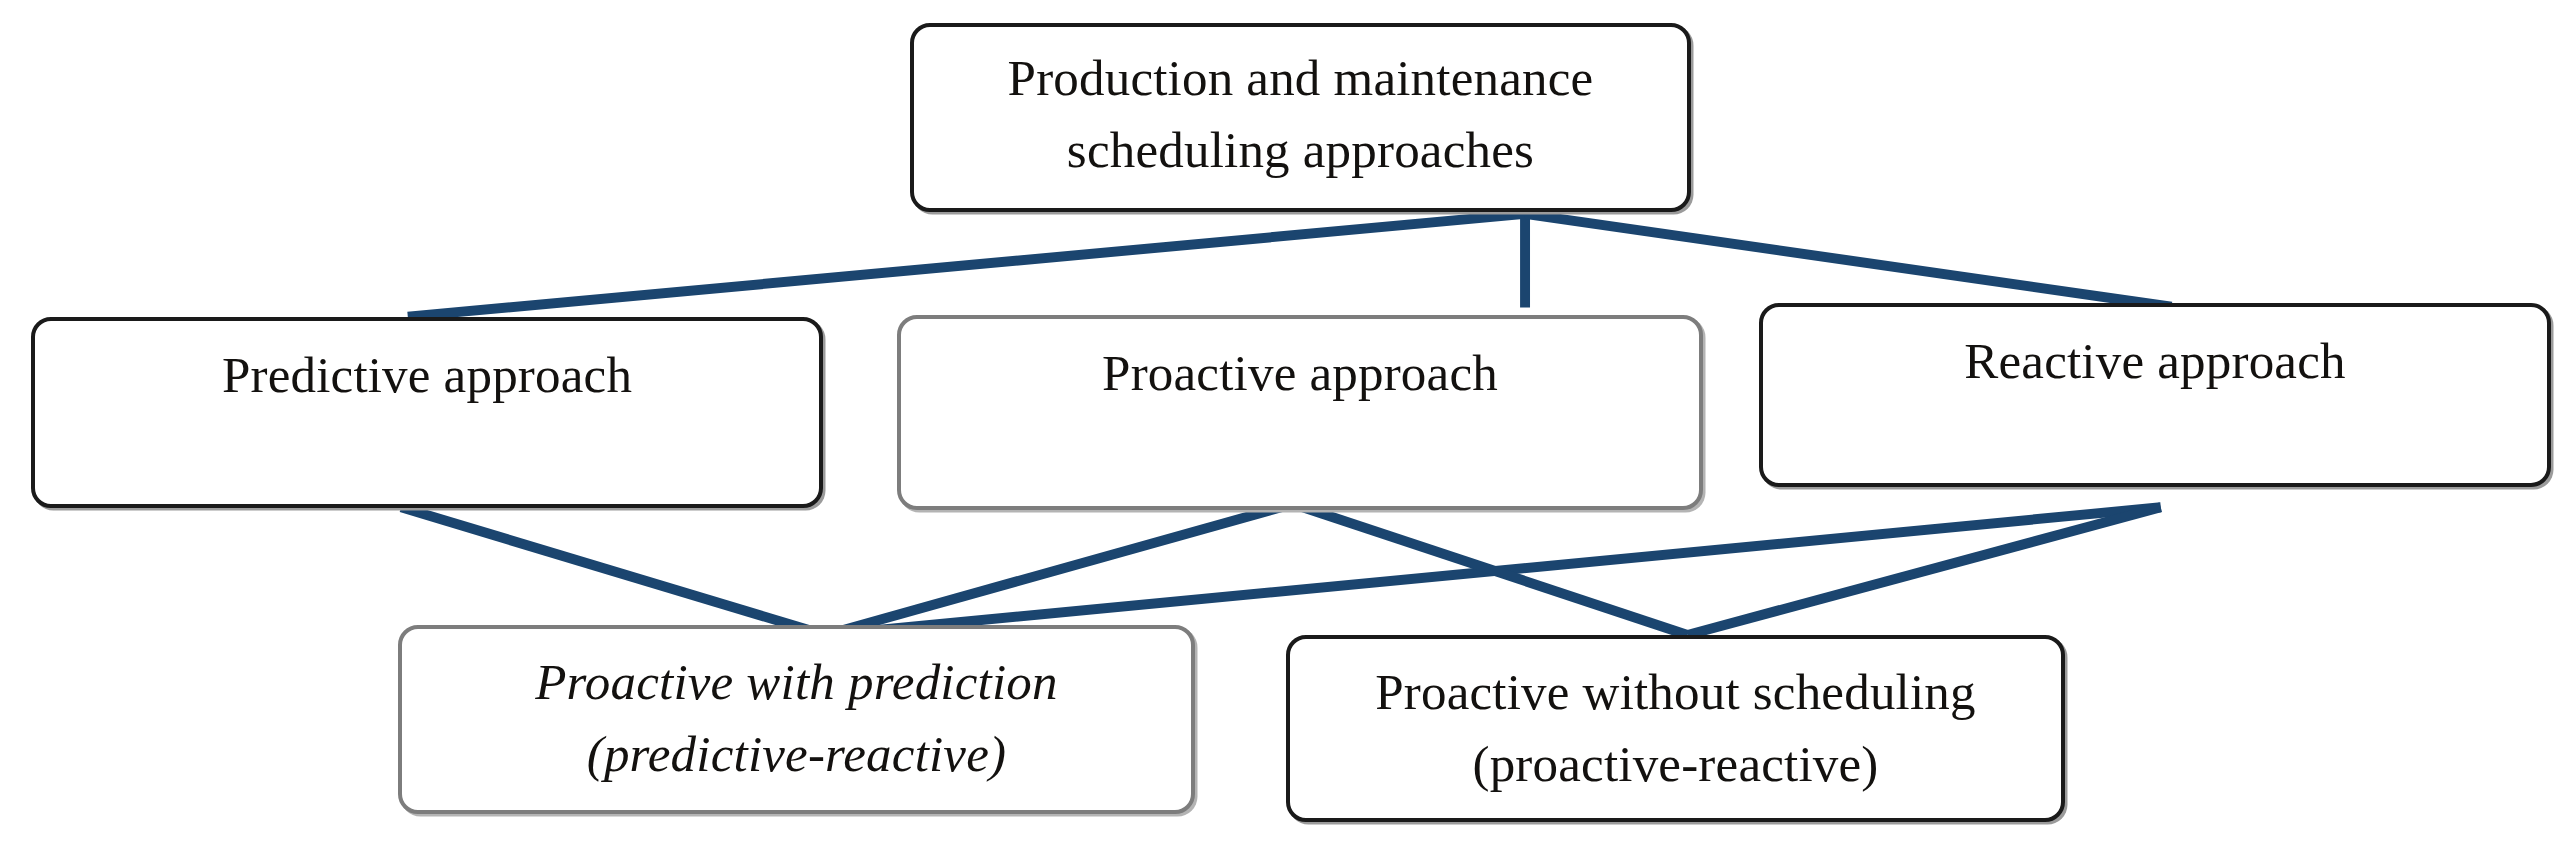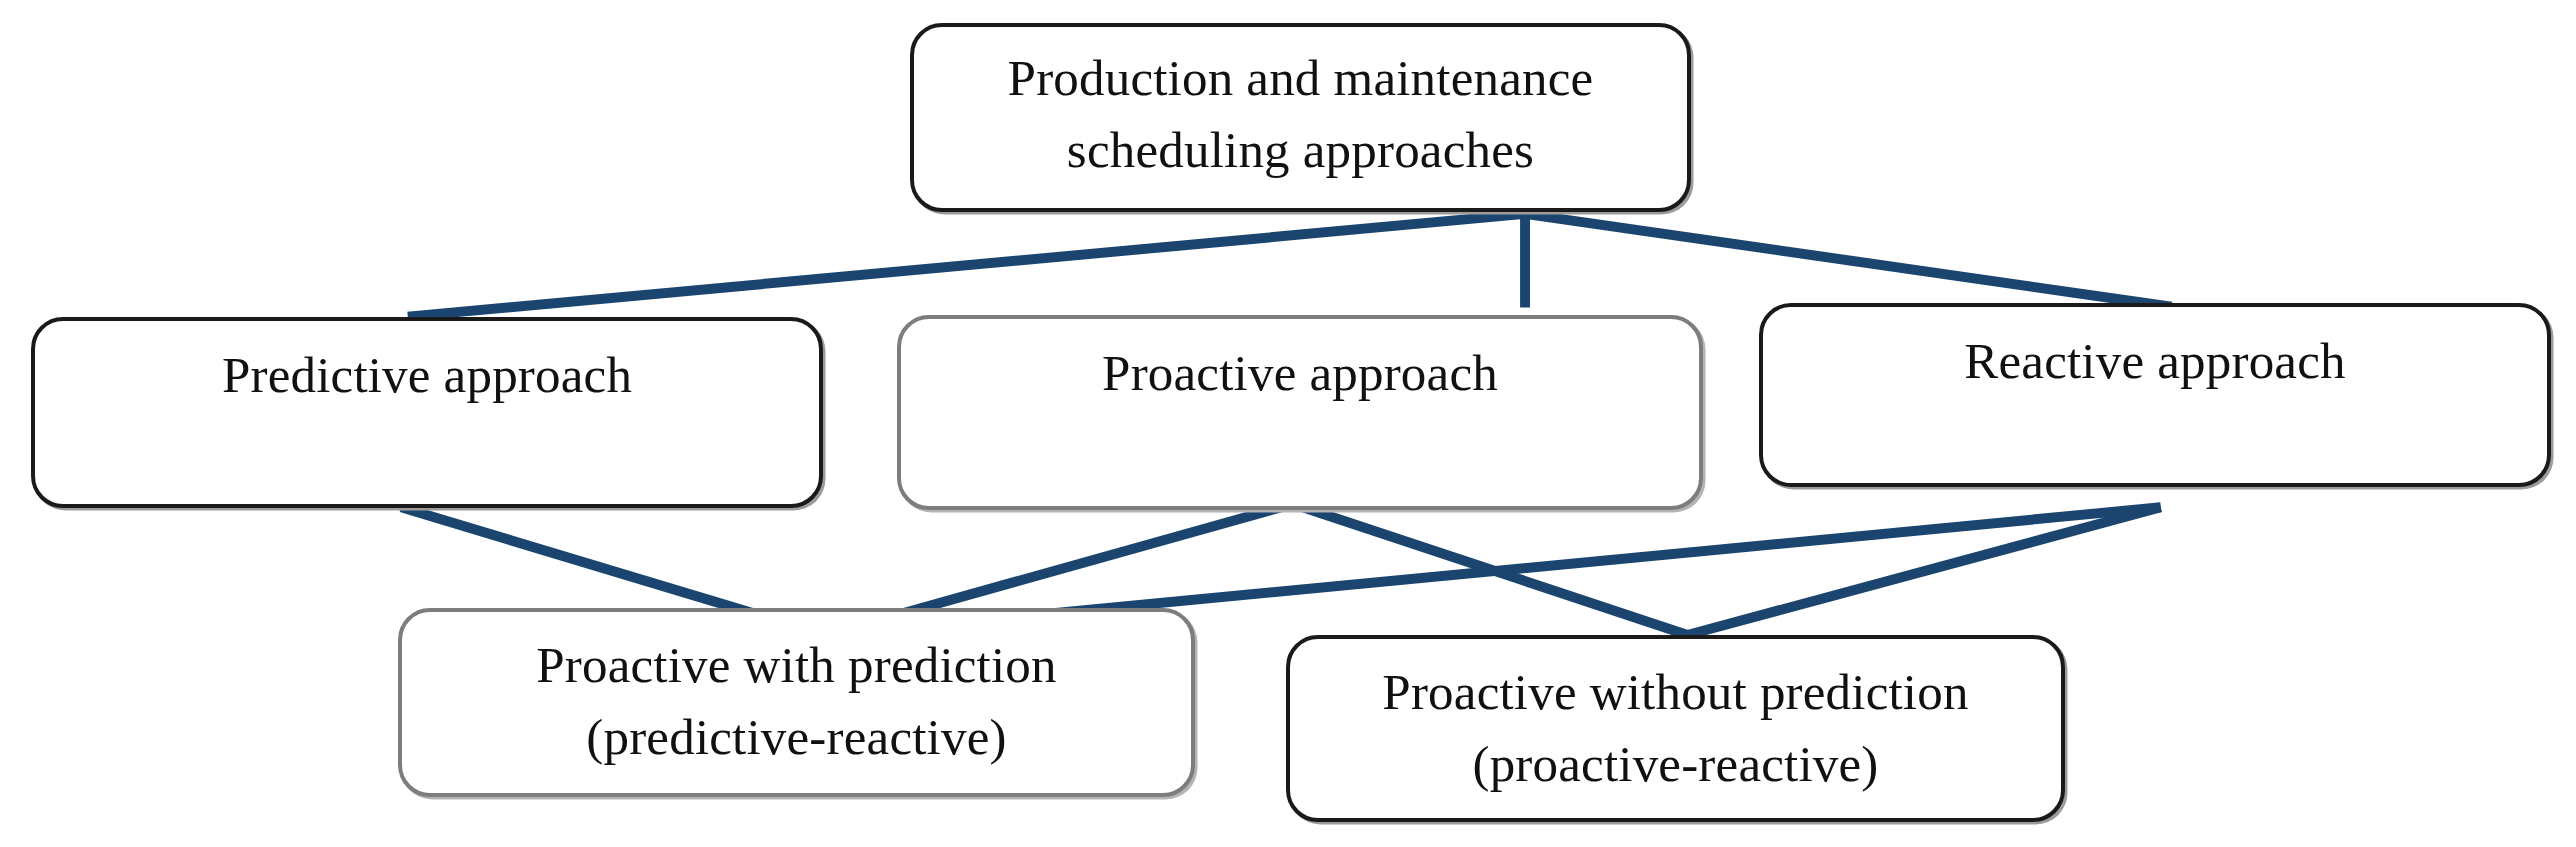--- a/index.html
+++ b/index.html
@@ -23,21 +23,21 @@
     left: 0;
     top: 0;
     width: 2576px;
     height: 848px;
     pointer-events: none;
   }
   .node-box {
     position: absolute;
     box-sizing: border-box;
     background: #ffffff;
-    border-radius: 32px;
+    border-radius: 20px;
     display: flex;
     align-items: flex-start;
     justify-content: center;
     z-index: 2;
   }
   .node-box.border-black {
     border: 4.1px solid #1a1a1a;
     box-shadow: 2.5px 2.5px 0 0 #9b9b9b;
   }
   .node-box.border-gray {
@@ -89,24 +89,24 @@
   </div>
 
   <div class="node-box border-gray" id="node-proactive" style="left: 897px; top: 307px; width: 806px; height: 195px; margin-top: 8px;">
     <div class="node-label">Proactive approach</div>
   </div>
 
   <div class="node-box border-black" id="node-reactive" style="left: 1759px; top: 303px; width: 792px; height: 184px;">
     <div class="node-label">Reactive approach</div>
   </div>
 
-  <div class="node-box border-gray" id="node-with-prediction" style="left: 398px; top: 608px; width: 797px; height: 189px;">
+  <div class="node-box border-gray" id="node-with-prediction" style="left: 398px; top: 625px; width: 797px; height: 189px; font-style: italic;">
     <div class="node-label">Proactive with prediction
 (predictive-reactive)</div>
   </div>
 
   <div class="node-box border-black" id="node-without-prediction" style="left: 1286px; top: 635px; width: 779px; height: 187px;">
-    <div class="node-label">Proactive without prediction
+    <div class="node-label">Proactive without scheduling
 (proactive-reactive)</div>
   </div>
 
 </div>
 
 
 </body></html>

